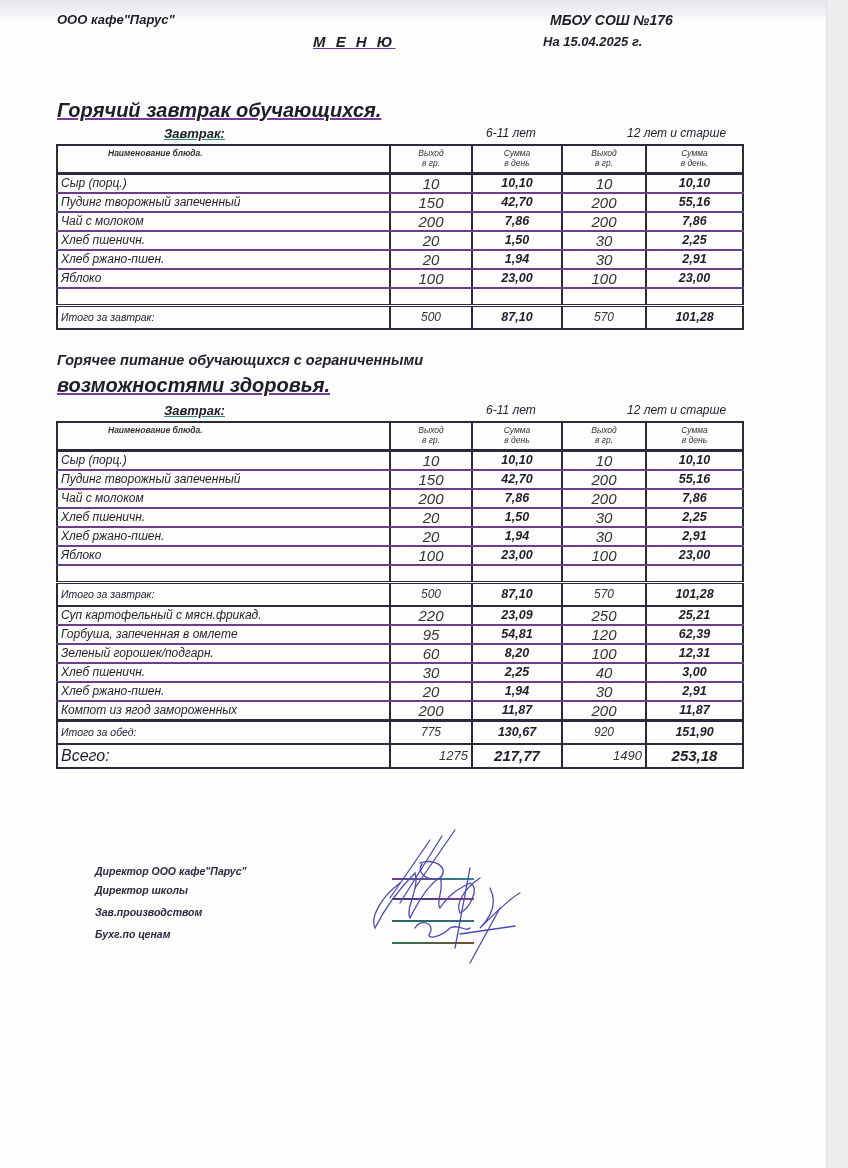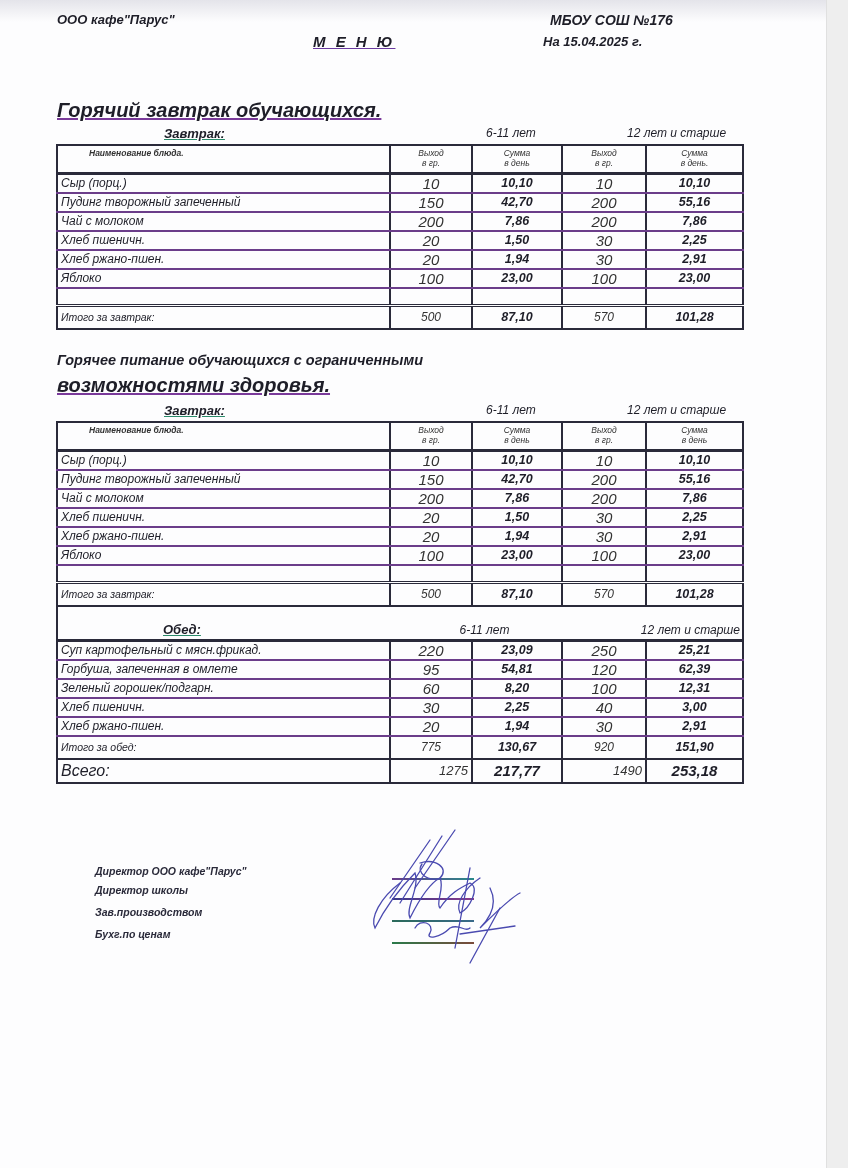--- a/index.html
+++ b/index.html
@@ -34,21 +34,21 @@
   table.menu td {
     border-left: 2px solid #2a2a3a; border-right: 2px solid #2a2a3a;
     border-bottom: 2px solid #6b3d8a;
     padding: 0 3px; font-size: 12px; height: 17px; line-height: 17px;
     overflow: hidden; white-space: nowrap;
   }
   table.menu tr.head td {
     height: 24px; line-height: 10px; font-size: 8.5px; text-align: center; vertical-align: top;
     padding-top: 2px; border-bottom: 3px solid #2a2a3a; color: #333;
   }
-  table.menu tr.head td.name-h { text-align: left; padding-left: 31px; font-weight: bold; }
+  table.menu tr.head td.name-h { text-align: left; padding-left: 50px; font-weight: bold; }
   table.menu td.name { font-size: 12px; }
   table.menu td.qty { text-align: center; font-size: 15px; color: #333; }
   table.menu td.sum { text-align: center; font-weight: bold; font-size: 12.5px; }
   table.menu tr.empty td { height: 15px; border-bottom: 3px double #2a2a3a; }
   table.menu tr.total td { height: 21px; line-height: 21px; border-bottom: 2px solid #2a2a3a; }
   table.menu tr.total td.name { font-size: 10.5px; }
   table.menu tr.total td.qty { font-size: 12px; }
   table.menu tr.grand td { height: 22px; line-height: 22px; }
   table.menu tr.grand td.qty { font-size: 13px; text-align: right; }
   table.menu tr.grand td.sum { font-size: 15px; }
@@ -226,25 +226,20 @@
         <td></td>
       </tr>
   <tr class="total">
         <td class="name">Итого за завтрак:</td>
         <td class="qty">500</td>
         <td class="sum">87,10</td>
         <td class="qty">570</td>
         <td class="sum">101,28</td>
       </tr>
 
-  <tr class="subhead">
-    <td class="first" style="padding-left:105px;"><span class="sub-title">Обед:</span></td>
-    <td colspan="2" style="text-align:center; padding-left:20px;"><span class="age">6-11 лет</span></td>
-    <td colspan="2" class="last" style="text-align:right; padding-right:2px;"><span class="age">12 лет и старше</span></td>
-  </tr>
   <tr>
         <td class="name">Суп картофельный с мясн.фрикад.</td>
         <td class="qty">220</td>
         <td class="sum">23,09</td>
         <td class="qty">250</td>
         <td class="sum">25,21</td>
       </tr>
   <tr>
         <td class="name">Горбуша, запеченная в омлете</td>
         <td class="qty">95</td>
@@ -265,20 +260,27 @@
         <td class="sum">2,25</td>
         <td class="qty">40</td>
         <td class="sum">3,00</td>
       </tr>
   <tr>
         <td class="name">Хлеб ржано-пшен.</td>
         <td class="qty">20</td>
         <td class="sum">1,94</td>
         <td class="qty">30</td>
         <td class="sum">2,91</td>
+      </tr>
+  <tr>
+        <td class="name" style="border-bottom:3px solid #2a2a3a;">Компот из ягод замороженных</td>
+        <td class="qty" style="border-bottom:3px solid #2a2a3a;">200</td>
+        <td class="sum" style="border-bottom:3px solid #2a2a3a;">11,87</td>
+        <td class="qty" style="border-bottom:3px solid #2a2a3a;">200</td>
+        <td class="sum" style="border-bottom:3px solid #2a2a3a;">11,87</td>
       </tr>
   <tr class="total">
         <td class="name">Итого за обед:</td>
         <td class="qty">775</td>
         <td class="sum">130,67</td>
         <td class="qty">920</td>
         <td class="sum">151,90</td>
       </tr>
   <tr class="total grand">
         <td class="name">Всего:</td>

